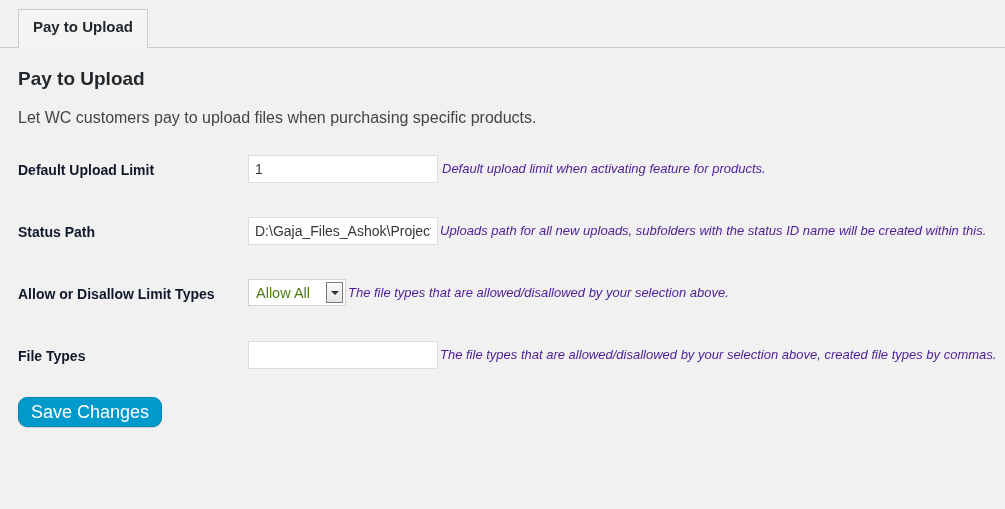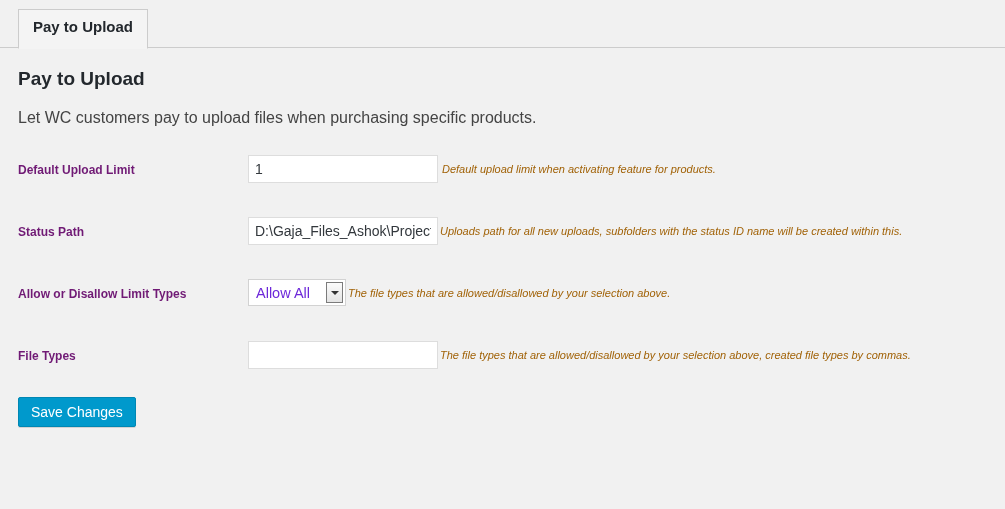--- a/index.html
+++ b/index.html
@@ -71,23 +71,23 @@
   .form-table {
     width: 100%;
     border-collapse: collapse;
     margin-top: 12px;
     table-layout: fixed;
   }
   .form-table th {
     width: 220px;
     text-align: left;
     vertical-align: top;
-    font-size: 12px;
+    font-size: 14px;
     font-weight: bold;
-    color: #701a75;
+    color: #0f172a;
     padding: 22px 10px 22px 0;
     line-height: 18px;
   }
   .form-table td {
     vertical-align: top;
     padding: 16px 0 16px 0;
     font-size: 13px;
     white-space: nowrap;
   }
   .row-tall th { padding-top: 20px; }
@@ -121,21 +121,21 @@
     border: 1px solid #d2d2d2;
     box-sizing: border-box;
     cursor: pointer;
     vertical-align: middle;
   }
   .fake-select .val {
     display: flex;
     align-items: center;
     padding: 0 8px 0 7px;
     font-size: 14.5px;
-    color: #6d28d9;
+    color: #4d7c0f;
     white-space: nowrap;
   }
   .fake-select.sel-allow .val { min-width: 62px; }
   .fake-select.sel-status .val { min-width: 112px; }
   .fake-select .arrow-btn {
     width: 17px;
     margin: 2px 2px 2px 0;
     background: linear-gradient(#fbfbfb, #e4e4e4);
     border: 1px solid #7b7b7b;
     box-sizing: border-box;
@@ -146,44 +146,44 @@
   .fake-select .arrow-btn .tri {
     width: 0; height: 0;
     border-left: 4px solid transparent;
     border-right: 4px solid transparent;
     border-top: 4px solid #333;
   }
   .fake-select.sel-status { height: 29px; }
   .fake-select.sel-status .arrow-btn { width: 20px; }
 
   .desc {
-    font-size: 11px;
+    font-size: 13px;
     font-style: italic;
-    color: #a16207;
+    color: #4c1d95;
     margin-left: 4px;
     white-space: nowrap;
     line-height: 18px;
   }
   .desc.tight { margin-left: 2px; }
 
   
   .submit-wrap {
     padding: 10px 0 0 0;
   }
   .button-primary {
     display: inline-block;
     background: #0099cc;
     border: 1px solid #0087b3;
     color: #fff;
     font-family: "Liberation Sans", sans-serif;
-    font-size: 14px;
+    font-size: 18px;
     line-height: 26px;
     height: 30px;
     padding: 0 12px;
-    border-radius: 2px;
+    border-radius: 9px;
     box-sizing: border-box;
     cursor: pointer;
     box-shadow: 0 1px 0 rgba(0,0,0,0.12);
   }
 </style>
 </head>
 <body>
 
 <div class="tab-strip">
   <div class="tab">

